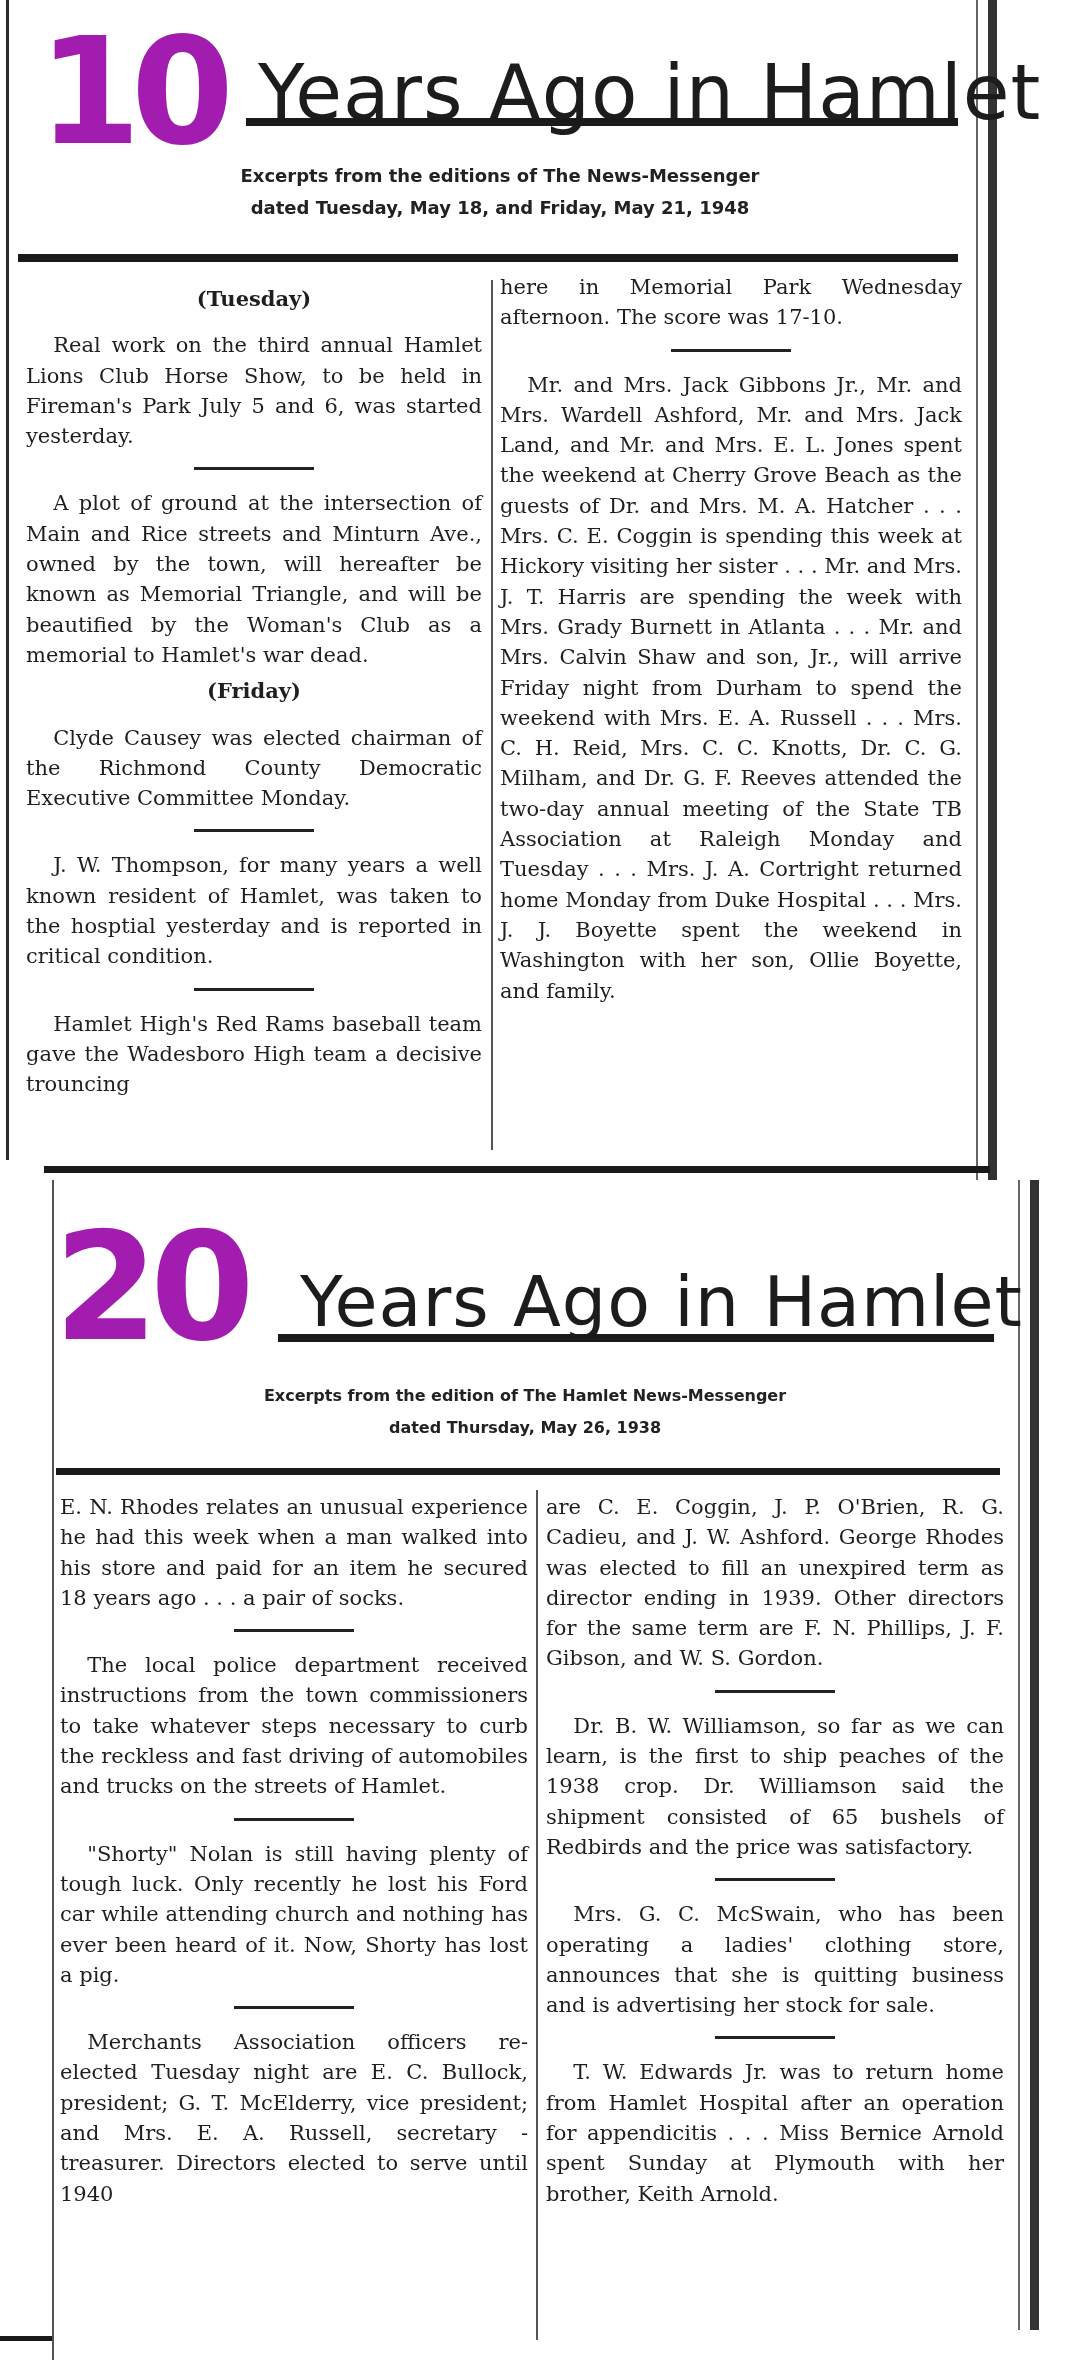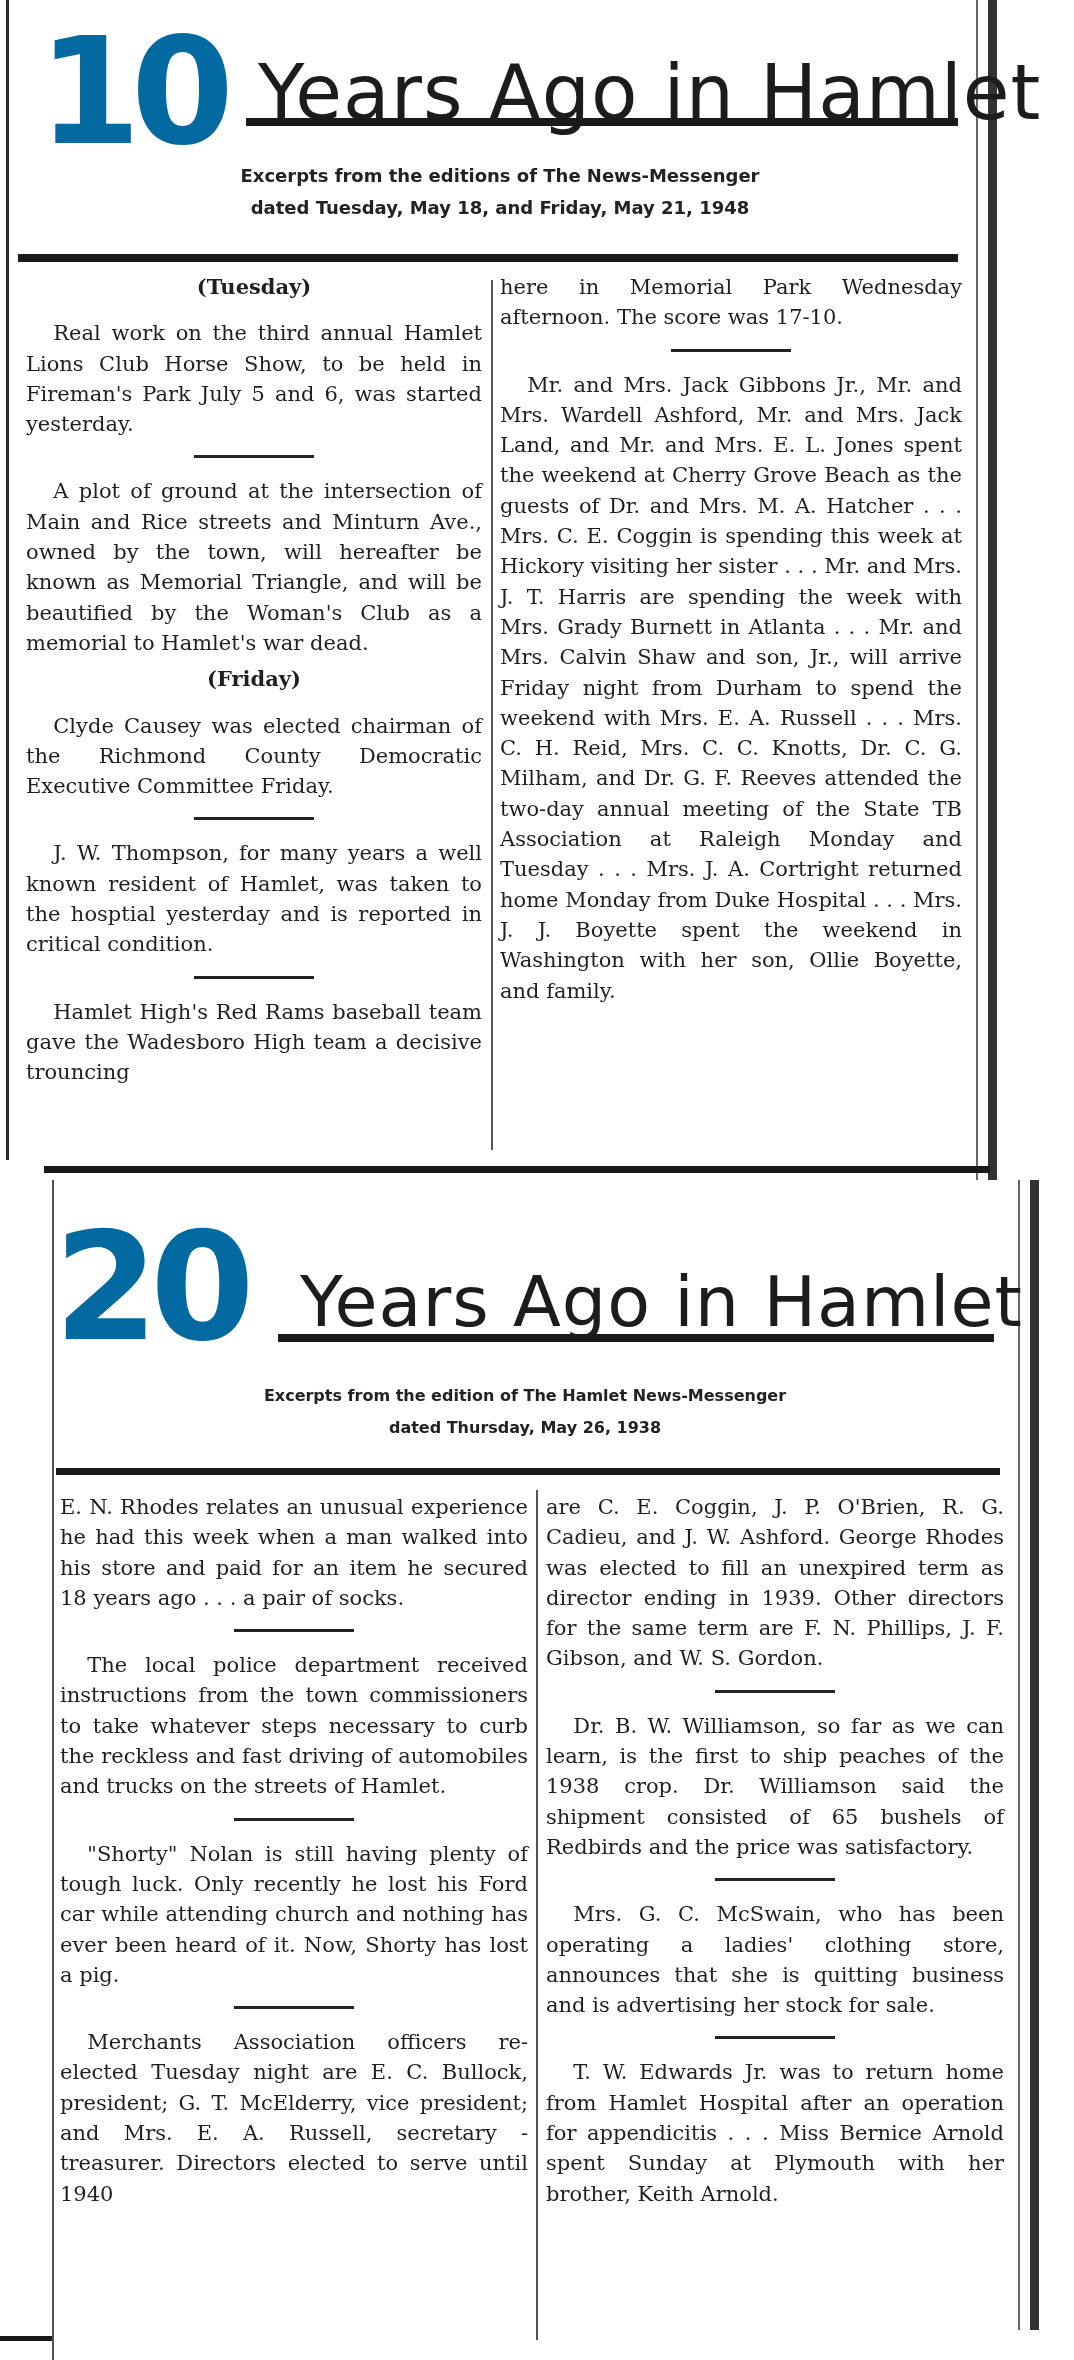--- a/index.html
+++ b/index.html
@@ -1,21 +1,21 @@
 <!DOCTYPE html>
 <html><head>
 <meta charset="utf-8">
 <style>
   html, body { margin:0; padding:0; background:#ffffff; }
   body { width:1074px; height:2360px; position:relative; overflow:hidden;
          font-family:"DejaVu Serif", serif; color:#1c1c1c; }
   .vline { position:absolute; background:#2a2a2a; }
   .hrule { position:absolute; background:#1a1a1a; }
   .bignum { position:absolute; font-family:"DejaVu Sans", sans-serif; font-weight:bold;
-            color:#0369a1; letter-spacing:-10px; line-height:1; }
+            color:#a21caf; letter-spacing:-10px; line-height:1; }
   .title { position:absolute; font-family:"DejaVu Sans", sans-serif; font-weight:normal;
            color:#1c1c1c; line-height:1; white-space:nowrap; letter-spacing:1px;margin-top:19px; }
   .subtitle { position:absolute; font-family:"DejaVu Sans", sans-serif; font-weight:bold;
               font-size:18px; line-height:32px; color:#222; text-align:center; }
   .col { position:absolute; font-size:21px; line-height:30.3px; text-align:justify;
          color:#1f1f1f; }
   .col p { margin:0; text-indent:1.3em; }
   .col p.noindent { text-indent:0; }
   .col .day { text-align:center; font-weight:bold; text-indent:0; margin:0; }
   .col .sep { width:120px; height:3px; background:#222; margin:16px auto 18px auto; }
@@ -35,27 +35,27 @@
 <section>
   <div class="bignum" style="left:38px;top:18px;font-size:148px;">10</div>
   <div class="title" style="left:258px;top:36px;font-size:76px;">Years Ago in Hamlet</div>
   <div class="hrule" style="left:246px;top:118px;width:712px;height:8px;"></div>
   <div class="subtitle" style="left:60px;top:160px;width:880px;">
     <div>Excerpts from the editions of The News-Messenger</div>
     <div>dated Tuesday, May 18, and Friday, May 21, 1948</div>
   </div>
   <div class="hrule" style="left:18px;top:254px;width:940px;height:8px;"></div>
 
-  <div class="col" style="left:26px;top:272px;width:456px;">
+  <div class="col" style="left:26px;top:284px;width:456px;">
     <p class="day">(Tuesday)</p>
     <p>Real work on the third annual Hamlet Lions Club Horse Show, to be held in Fireman's Park July 5 and 6, was started yesterday.</p>
     <div class="sep"></div>
     <p>A plot of ground at the intersection of Main and Rice streets and Minturn Ave., owned by the town, will hereafter be known as Memorial Triangle, and will be beautified by the Woman's Club as a memorial to Hamlet's war dead.</p>
     <p class="day" style="margin-top:6px;">(Friday)</p>
-    <p>Clyde Causey was elected chairman of the Richmond County Democratic Executive Committee Friday.</p>
+    <p>Clyde Causey was elected chairman of the Richmond County Democratic Executive Committee Monday.</p>
     <div class="sep"></div>
     <p>J. W. Thompson, for many years a well known resident of Hamlet, was taken to the hosptial yesterday and is reported in critical condition.</p>
     <div class="sep"></div>
     <p>Hamlet High's Red Rams baseball team gave the Wadesboro High team a decisive trouncing</p>
   </div>
   <div class="vline" style="left:491px;top:280px;width:2px;height:870px;background:#555;"></div>
   <div class="col" style="left:500px;top:272px;width:462px;">
     <p class="noindent">here in Memorial Park Wednesday afternoon. The score was 17-10.</p>
     <div class="sep"></div>
     <p>Mr. and Mrs. Jack Gibbons Jr., Mr. and Mrs. Wardell Ashford, Mr. and Mrs. Jack Land, and Mr. and Mrs. E. L. Jones spent the weekend at Cherry Grove Beach as the guests of Dr. and Mrs. M. A. Hatcher . . . Mrs. C. E. Coggin is spending this week at Hickory visiting her sister . . . Mr. and Mrs. J. T. Harris are spending the week with Mrs. Grady Burnett in Atlanta . . . Mr. and Mrs. Calvin Shaw and son, Jr., will arrive Friday night from Durham to spend the weekend with Mrs. E. A. Russell . . . Mrs. C. H. Reid, Mrs. C. C. Knotts, Dr. C. G. Milham, and Dr. G. F. Reeves attended the two-day annual meeting of the State TB Association at Raleigh Monday and Tuesday . . . Mrs. J. A. Cortright returned home Monday from Duke Hospital . . . Mrs. J. J. Boyette spent the weekend in Washington with her son, Ollie Boyette, and family.</p>

